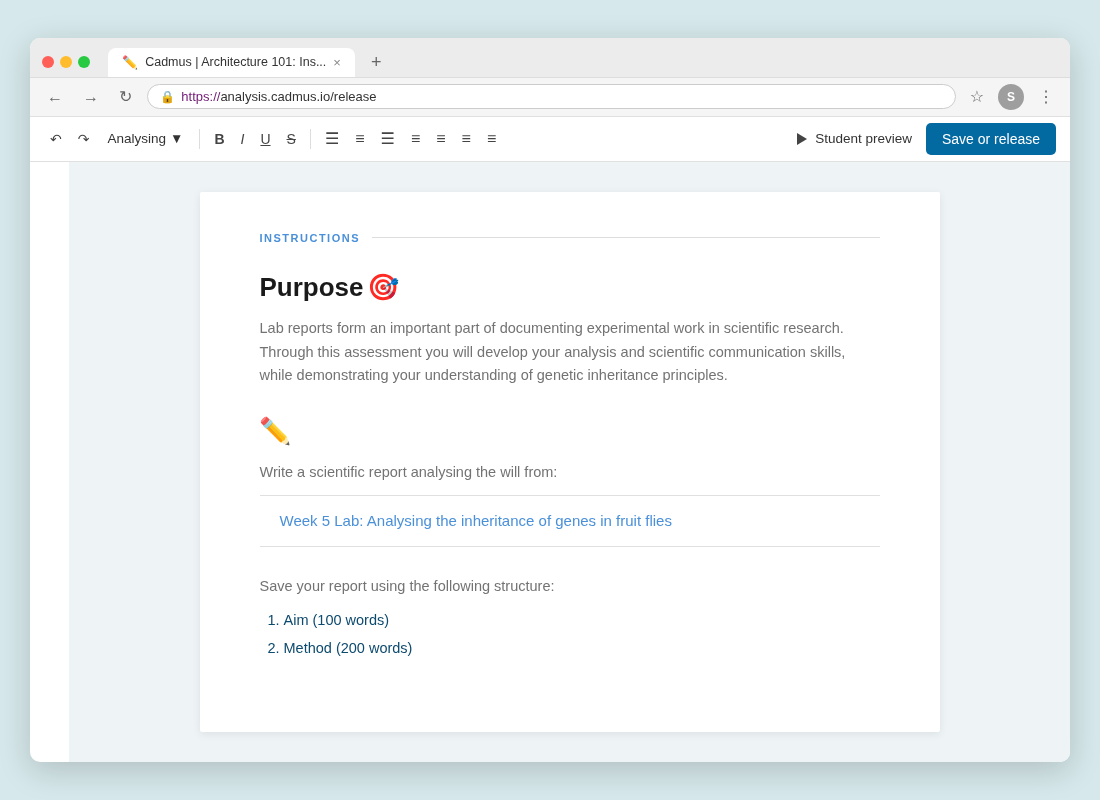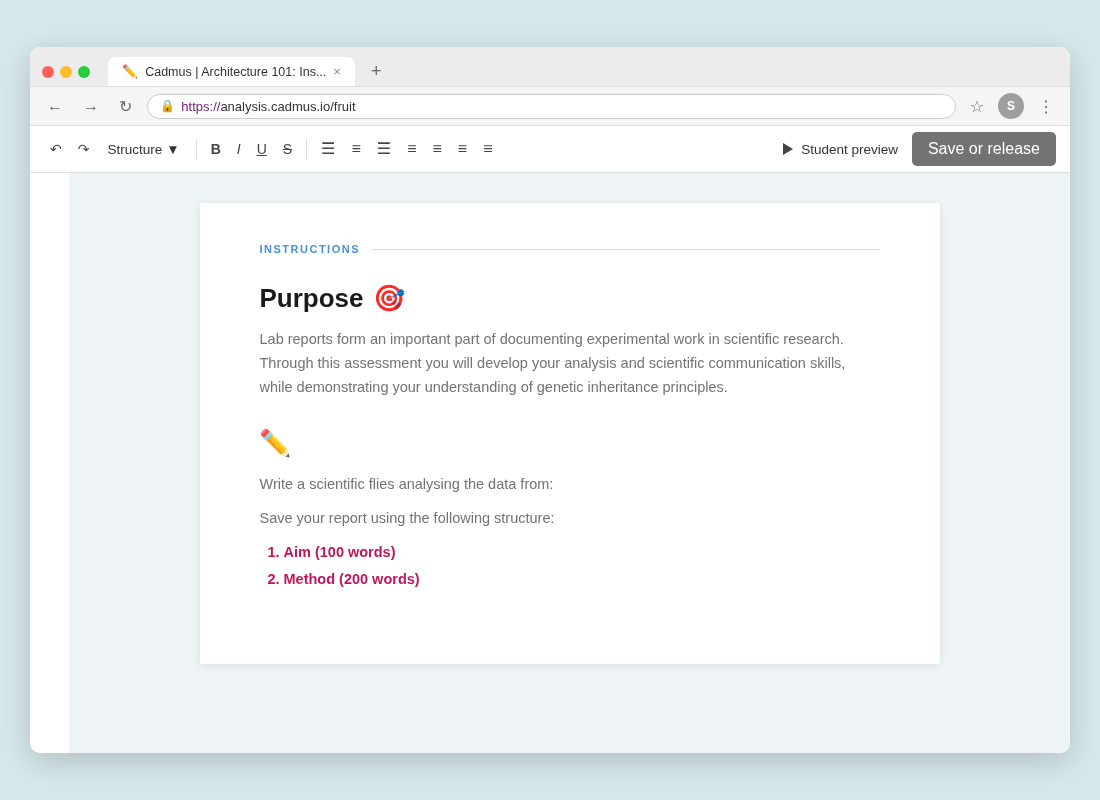--- a/index.html
+++ b/index.html
@@ -203,26 +203,26 @@
 
     .play-icon {
       width: 0;
       height: 0;
       border-top: 6px solid transparent;
       border-bottom: 6px solid transparent;
       border-left: 10px solid #444;
     }
 
     .save-release-btn {
-      background: #737373;
+      background: #0369a1;
       color: white;
       border: none;
       border-radius: 5px;
       padding: 8px 16px;
-      font-size: 16px;
+      font-size: 14px;
       font-weight: 500;
       cursor: pointer;
     }
 
     
     .content-area {
       background: #eef4f5;
       padding: 30px 20px;
       min-height: 580px;
       margin-left: 39px;
@@ -255,21 +255,21 @@
       background: #ddd;
     }
 
     .section-heading {
       font-size: 26px;
       font-weight: 700;
       color: #1a1a1a;
       margin-bottom: 14px;
       display: flex;
       align-items: center;
-      gap: 10px;
+      gap: 4px;
     }
 
     .body-text {
       font-size: 14.5px;
       color: #737373;
       line-height: 1.65;
       margin-bottom: 28px;
     }
 
     .task-description-section {
@@ -286,23 +286,22 @@
     .lab-link-text {
       color: #4a90d9;
       font-size: 15px;
     }
 
     .lab-report-section { margin-bottom: 10px; }
 
     .list-items {
       padding-left: 24px;
       font-size: 14.5px;
-      color: #be185d;
+      color: #0c4a6e;
       line-height: 1.9;
-      font-weight: bold;
     }
 
     .bold-format { font-weight: 700; }
     .italic-format { font-style: italic; }
     .underline-format { text-decoration: underline; }
     .strikethrough-format { text-decoration: line-through; }
   </style>
 </head>
 <body>
 
@@ -326,40 +325,40 @@
     </div>
 
     <div class="address-bar-row">
       <button class="nav-btn">←</button>
       <button class="nav-btn">→</button>
       <button class="nav-btn">↻</button>
 
       <div class="address-box">
         <span class="lock-icon">🔒</span>
         <span class="address-text">
-          <span style="color:#701a75;">https://</span><span>analysis.cadmus.io</span><span>/fruit</span>
+          <span style="color:#701a75;">https://</span><span>analysis.cadmus.io</span><span>/release</span>
         </span>
       </div>
 
       <div class="browser-actions">
         <button class="browser-action-btn">☆</button>
         <div class="avatar-circle">
           <span>S</span>
         </div>
         <button class="browser-action-btn">⋮</button>
       </div>
     </div>
   </div>
 
   <div class="editor-toolbar">
     <button class="toolbar-btn" title="Undo">↶</button>
     <button class="toolbar-btn" title="Redo">↷</button>
 
     <button class="paragraph-select">
-      <span>Structure</span>
+      <span>Analysing</span>
       <span>▼</span>
     </button>
 
     <div class="toolbar-separator"></div>
 
     <button class="toolbar-btn bold-format">B</button>
     <button class="toolbar-btn italic-format">I</button>
     <button class="toolbar-btn underline-format">U</button>
     <button class="toolbar-btn strikethrough-format">S</button>
 
@@ -396,21 +395,24 @@
           <span>Purpose</span>
           <span>🎯</span>
         </h2>
         <p class="body-text">Lab reports form an important part of documenting experimental work in scientific research. Through this assessment you will develop your analysis and scientific communication skills, while demonstrating your understanding of genetic inheritance principles.</p>
       </div>
 
       <div class="task-description-section">
         <h2 class="section-heading">
           <span>✏️</span>
         </h2>
-        <p class="body-text" style="margin-bottom:0;">Write a scientific flies analysing the data from:</p>
+        <p class="body-text" style="margin-bottom:0;">Write a scientific report analysing the will from:</p>
+        <div class="lab-link-box">
+          <span class="lab-link-text">Week 5 Lab: Analysing the inheritance of genes in fruit flies</span>
+        </div>
       </div>
 
       <div class="lab-report-section">
         <p class="body-text" style="margin-bottom:8px;">Save your report using the following structure:</p>
         <ol class="list-items">
           <li>Aim (100 words)</li>
           <li>Method (200 words)</li>
         </ol>
       </div>
 

